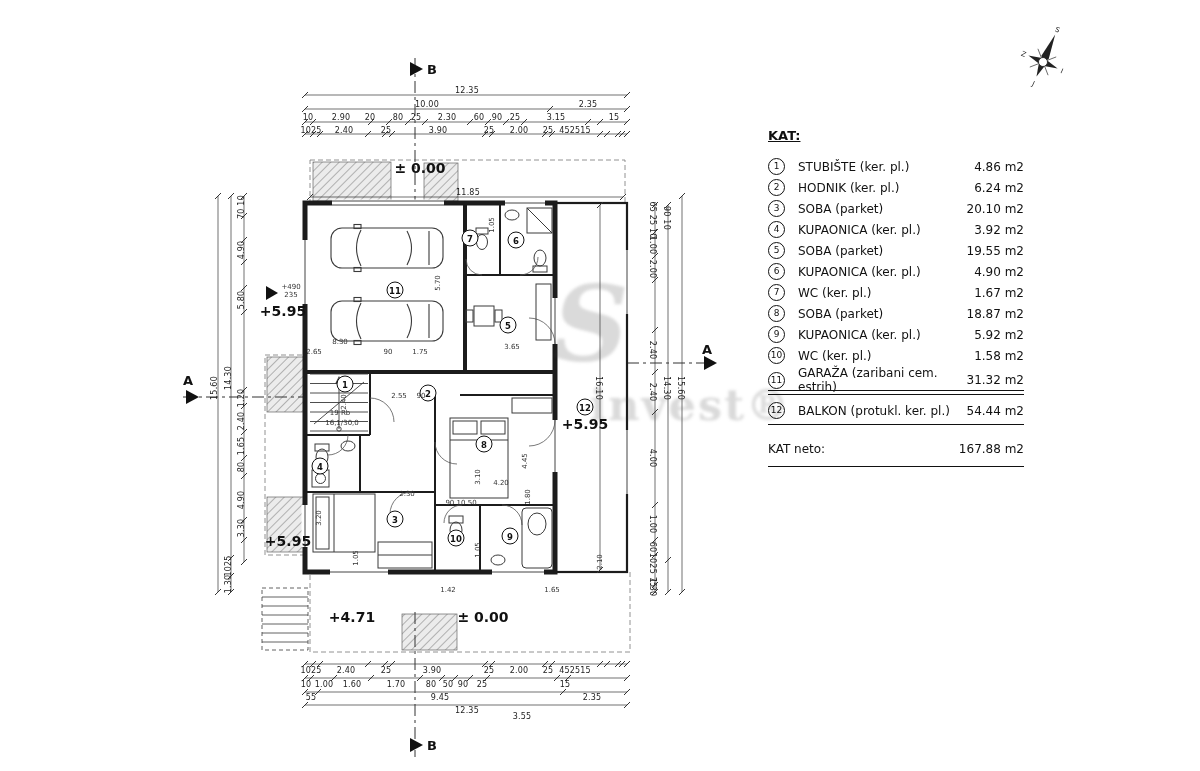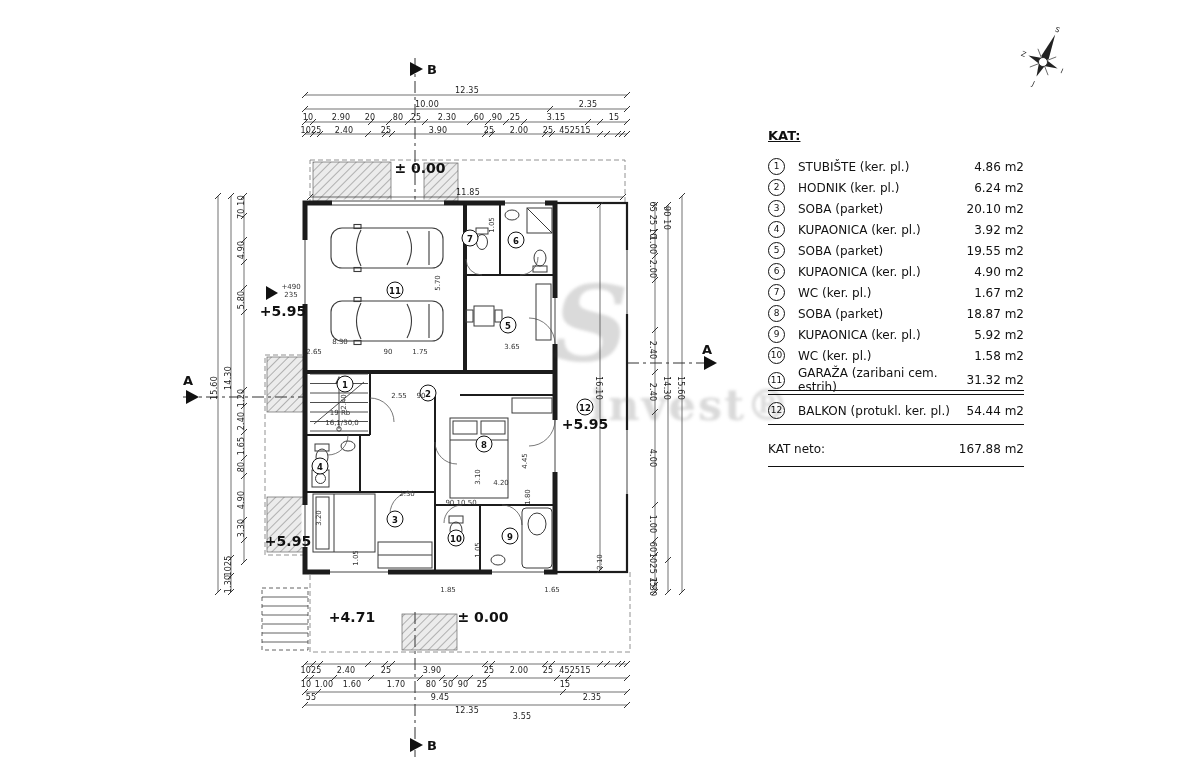--- a/index.html
+++ b/index.html
@@ -498,21 +498,21 @@
       <span class="ov plan-text" style="left: 525px; top: 461px; --r: -90deg;">4.45</span>
       <span class="ov plan-text" style="left: 478px; top: 477px; --r: -90deg;">3.10</span>
       <span class="ov plan-text" style="left: 528px; top: 497px; --r: -90deg;">1.80</span>
       <span class="ov plan-text" style="left: 407px; top: 494px;">2.30</span>
       <span class="ov plan-text" style="left: 319px; top: 518px; --r: -90deg;">3.20</span>
       <span class="ov plan-text" style="left: 478px; top: 550px; --r: -90deg;">1.05</span>
       <span class="ov plan-text" style="left: 461px; top: 503px;">90 10 50</span>
       <span class="ov plan-text" style="left: 492px; top: 225px; --r: -90deg;">1.05</span>
       <span class="ov plan-text" style="left: 291px; top: 287px;">+490</span>
       <span class="ov plan-text" style="left: 291px; top: 295px;">235</span>
-      <span class="ov plan-text" style="left: 448px; top: 590px;">1.85</span>
+      <span class="ov plan-text" style="left: 448px; top: 590px;">1.42</span>
       <span class="ov plan-text" style="left: 552px; top: 590px;">1.65</span>
       <span class="ov plan-text" style="left: 356px; top: 558px; --r: -90deg;">1.05</span>
       <span class="ov plan-text" style="left: 600px; top: 562px; --r: -90deg;">2.10</span>
       <span class="ov level-label" style="left: 283px; top: 311px;">+5.95</span>
       <span class="ov level-label" style="left: 288px; top: 541px;">+5.95</span>
       <span class="ov level-label" style="left: 585px; top: 424px;">+5.95</span>
       <span class="ov level-label" style="left: 352px; top: 617px;">+4.71</span>
       <span class="ov level-label" style="left: 483px; top: 617px;">± 0.00</span>
       <span class="ov level-label" style="left: 420px; top: 168px;">± 0.00</span>
     </div>

